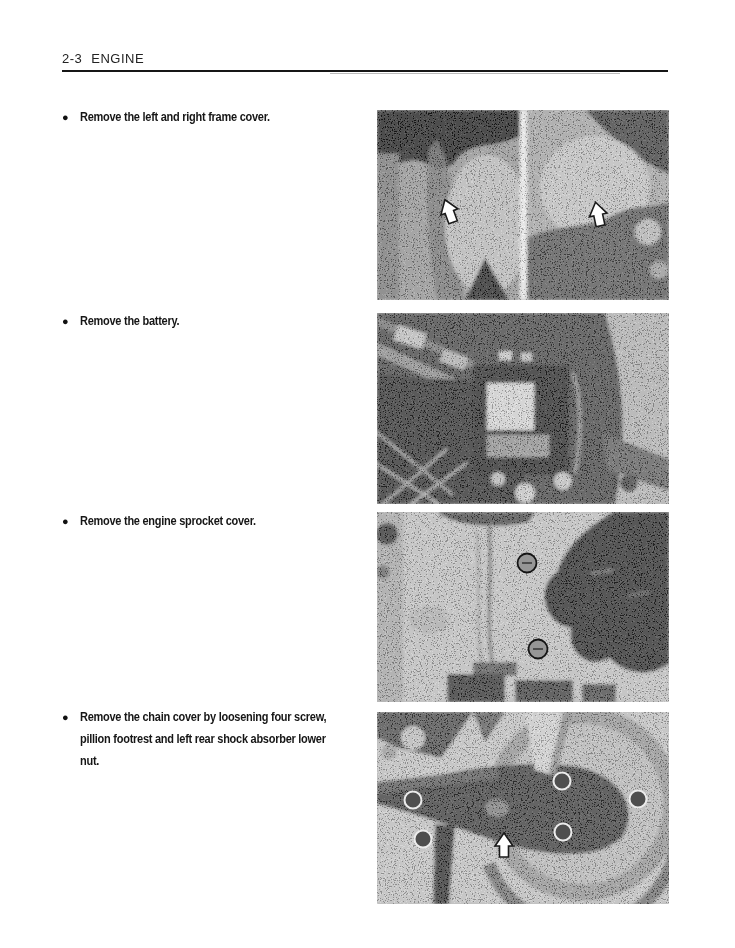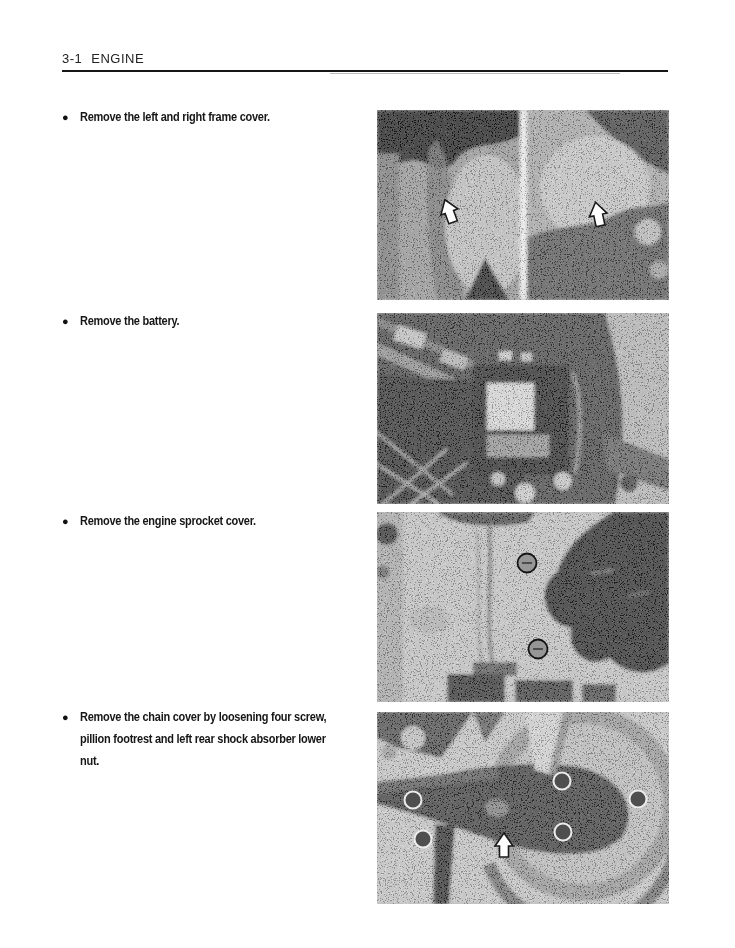--- a/index.html
+++ b/index.html
@@ -21,21 +21,21 @@
 
   .photo{position:absolute;left:377px;width:292px;margin:0;padding:0;background:#b5b5b5;}
   .photo svg{display:block;width:100%;height:100%;}
 </style>
 </head>
 <body>
 
 <div class="page">
 
   <header class="page-header">
-    <span class="sec">3-1</span><span class="ttl">ENGINE</span>
+    <span class="sec">2-3</span><span class="ttl">ENGINE</span>
   </header>
   <div class="rule"></div>
   <div class="rule-smudge"></div>
 
   <div class="step" style="top:106px">
     <span class="bullet">●</span>
     <div class="step-text">
       <div class="line">Remove the left and right frame cover.</div>
     </div>
   </div>

